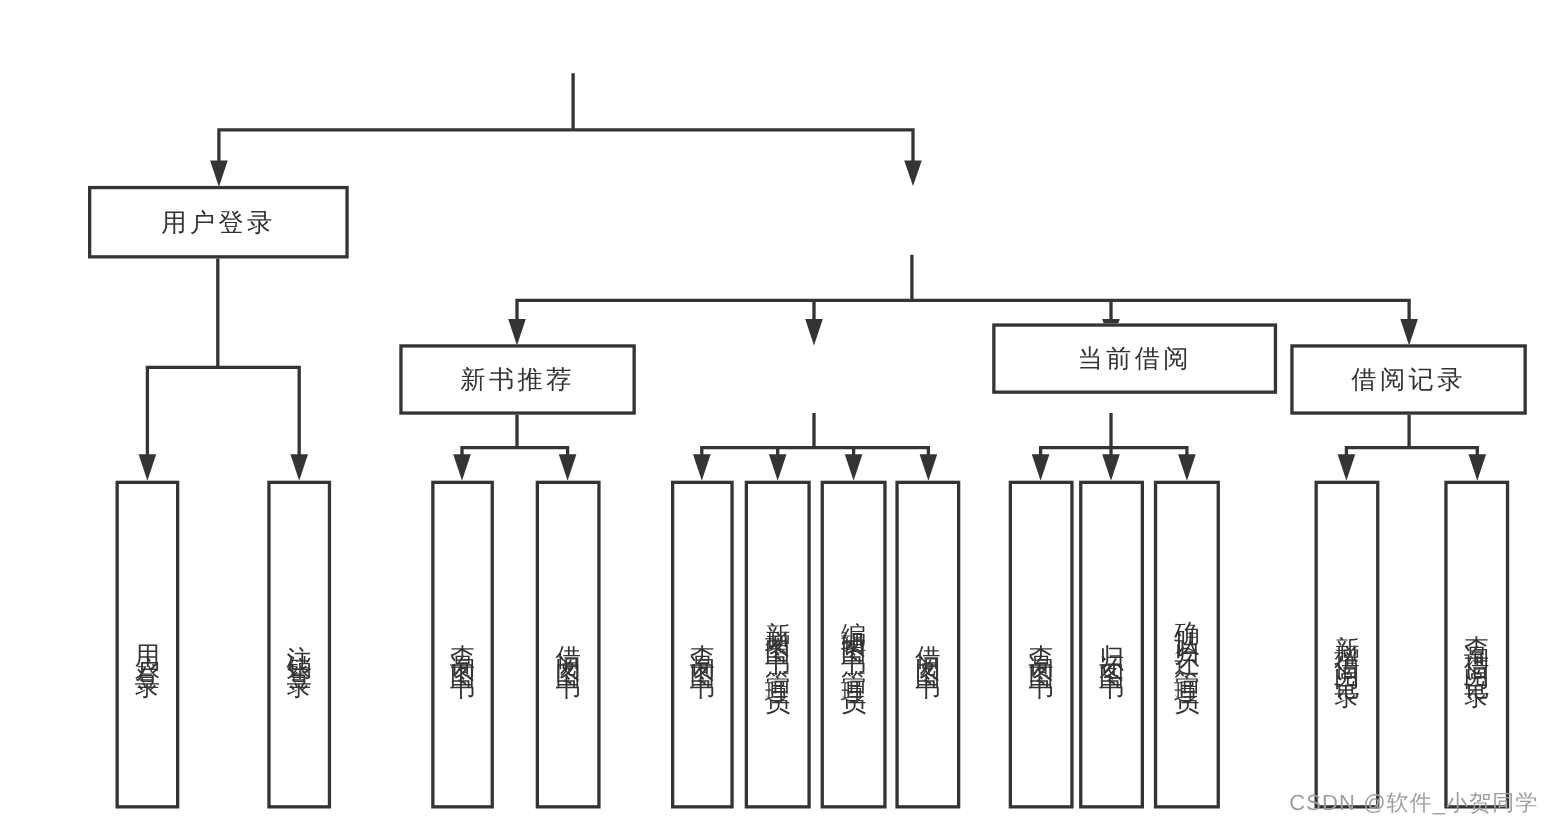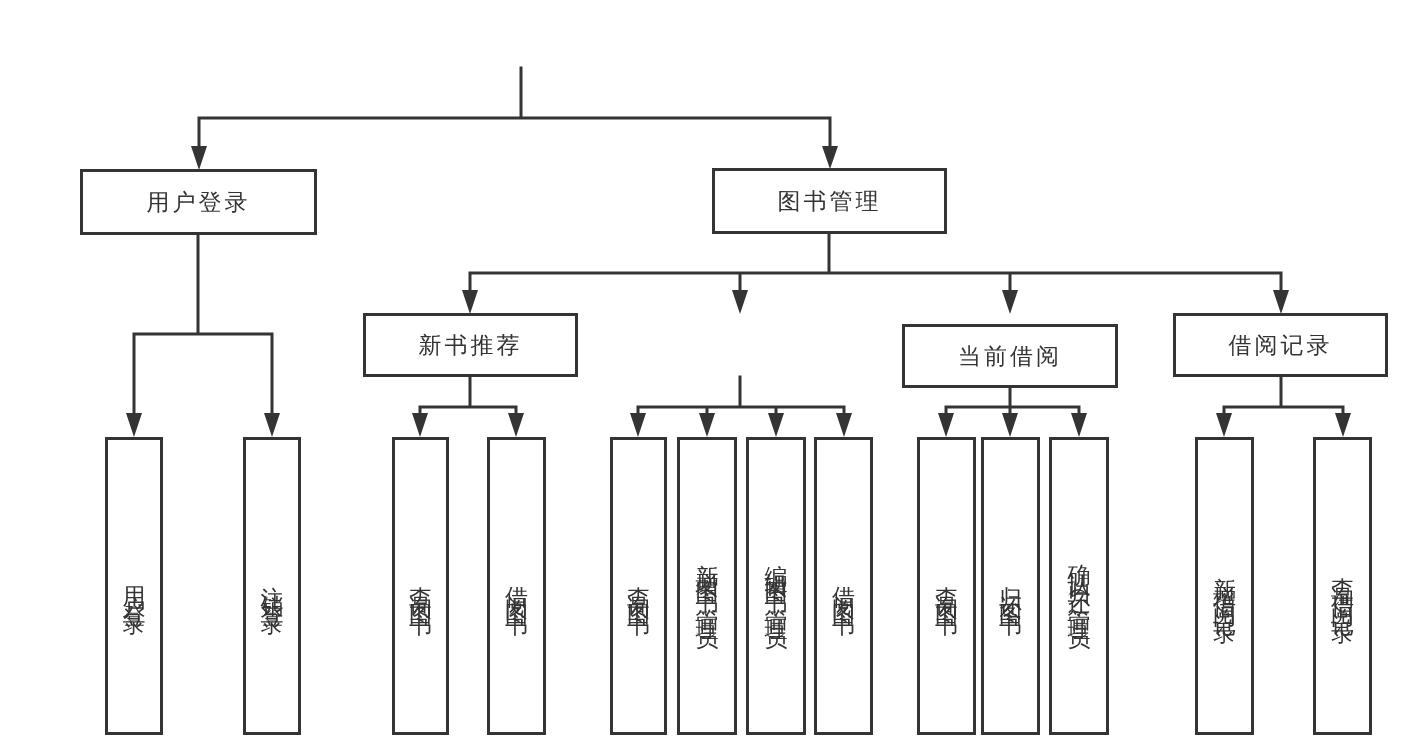--- a/index.html
+++ b/index.html
@@ -102,24 +102,23 @@
     </g>
     <g>
       <path d="M1281 377 V407 M1224 407 H1343 M1224 407 V418 M1343 407 V418"></path>
       <polygon points="1216,413 1232,413 1224,437"></polygon>
       <polygon points="1335,413 1351,413 1343,437"></polygon>
     </g>
   </svg>
 
 
   <div class="box" style="left:80px; top:169px; width:237px; height:66px;">用户登录</div>
-  <div class="box" style="left:712px; top:168px; width:235px; height:66px;">图书管理</div>
 
   <div class="box" style="left:363px; top:313px; width:215px; height:64px;">新书推荐</div>
-  <div class="box" style="left:902px; top:324px; width:216px; height:64px;">当前借阅</div>
+  <div class="box" style="left:902px; top:294px; width:259px; height:64px;">当前借阅</div>
   <div class="box" style="left:1173px; top:313px; width:215px; height:64px;">借阅记录</div>
 
   <div class="box leaf" style="left:105px; top:437px; width:58px; height:298px;">
     <span class="vtext">用户登录</span>
   </div>
   <div class="box leaf" style="left:243px; top:437px; width:58px; height:298px;">
     <span class="vtext">注销登录</span>
   </div>
   <div class="box leaf" style="left:392px; top:437px; width:57px; height:298px;">
     <span class="vtext">查询图书</span>
@@ -148,14 +147,15 @@
   <div class="box leaf" style="left:1049px; top:437px; width:60px; height:298px;">
     <span class="vtext">确认归还（管理员）</span>
   </div>
   <div class="box leaf" style="left:1195px; top:437px; width:59px; height:298px;">
     <span class="vtext">新增借阅记录</span>
   </div>
   <div class="box leaf" style="left:1313px; top:437px; width:59px; height:298px;">
     <span class="vtext">查询借阅记录</span>
   </div>
 
+  <div class="watermark">CSDN @软件_小贺同学</div>
 
 </div>
 
 </body></html>

